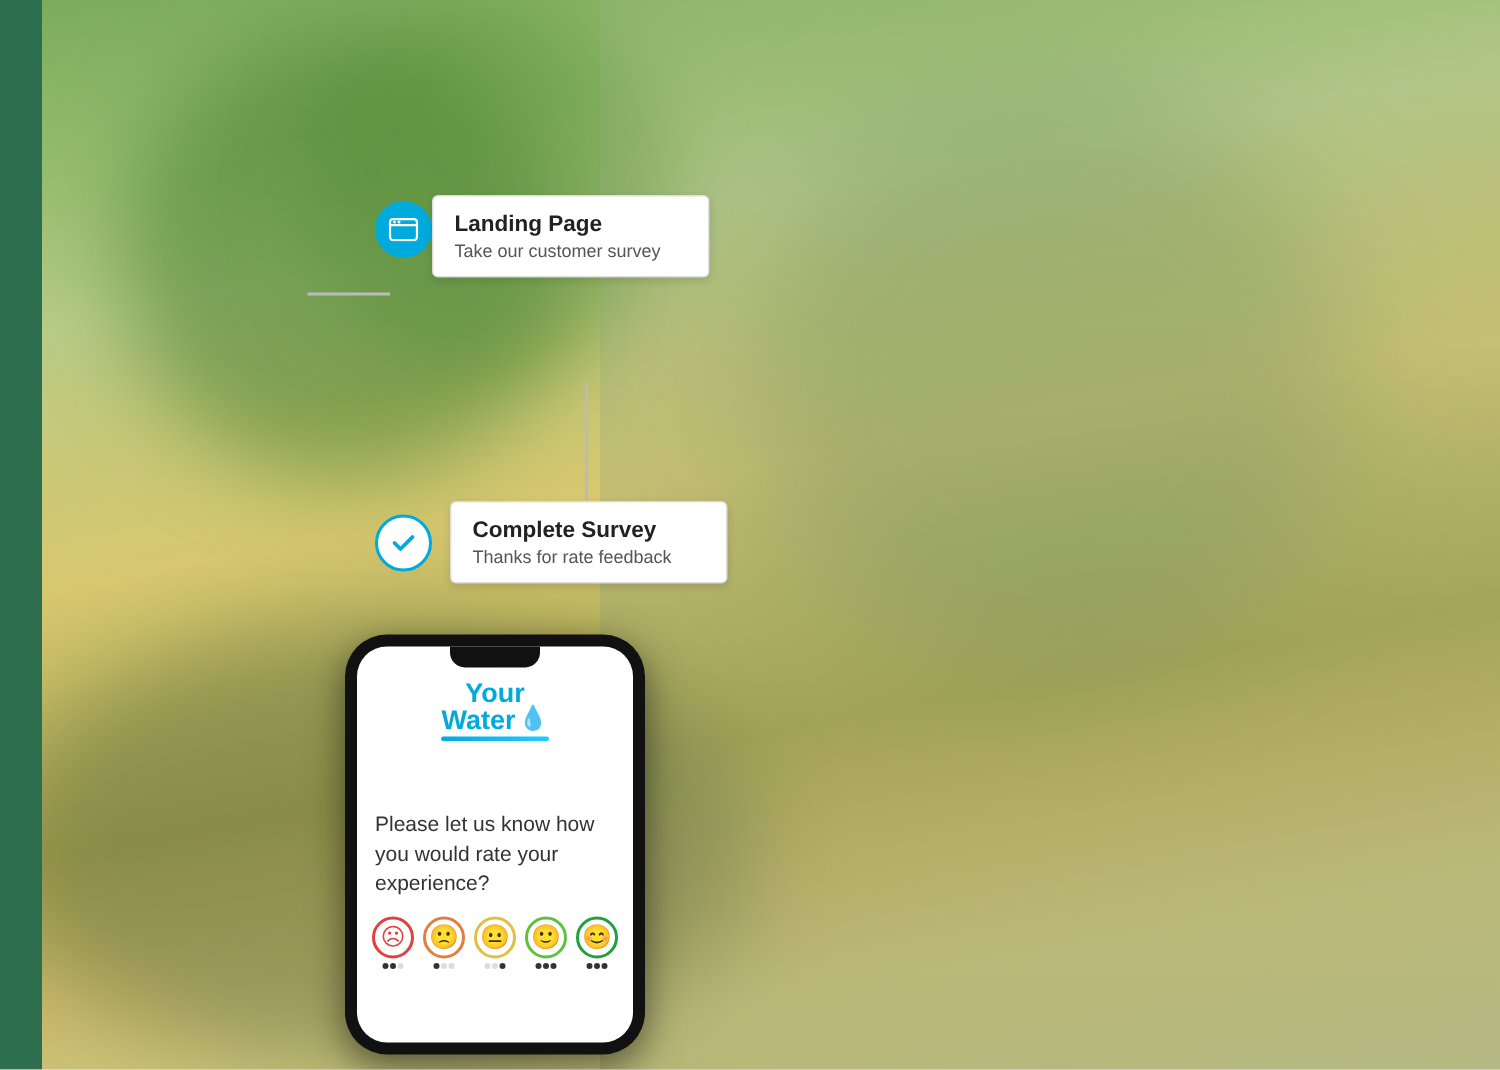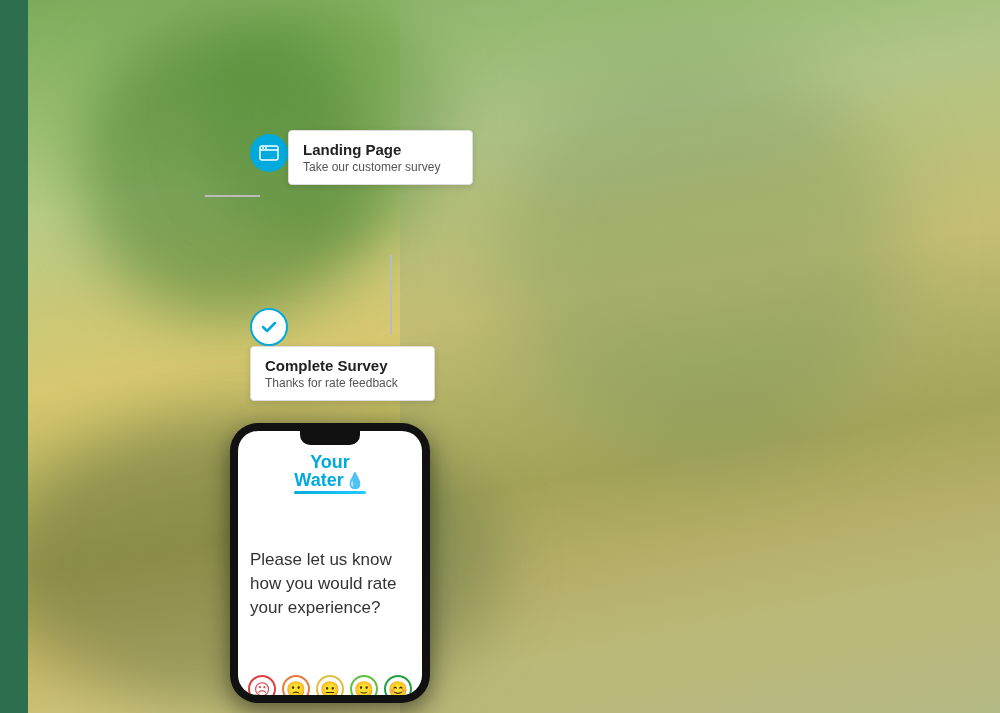--- a/index.html
+++ b/index.html
@@ -60,21 +60,20 @@
     .phone-screen {
       width: 100%;
       height: 100%;
       background: white;
       border-radius: 20px;
       overflow: hidden;
       display: flex;
       flex-direction: column;
       align-items: center;
       padding: 16px 12px 12px;
-      gap: 44px;
     }
 
     .phone-notch {
       position: absolute;
       top: 8px;
       left: 50%;
       transform: translateX(-50%);
       width: 60px;
       height: 14px;
       background: #111;
@@ -94,39 +93,40 @@
       color: #00aadd;
       line-height: 1;
     }
 
     .phone-logo-water {
       font-size: 18px;
       font-weight: bold;
       color: #00aadd;
       line-height: 1;
       display: flex;
-      align-items: flex-end;
+      align-items: center;
       gap: 2px;
     }
 
     .logo-underline {
       height: 3px;
       background: linear-gradient(to right, #00aadd, #22ccff);
       border-radius: 2px;
       margin-top: 2px;
       width: 100%;
     }
 
     .phone-question {
-      font-size: 17px;
+      font-size: 14px;
       color: #333;
       text-align: left;
       width: 100%;
       margin-bottom: 12px;
       line-height: 1.4;
+      margin-top: 36px;
     }
 
     .emoji-row {
       display: flex;
       gap: 6px;
       justify-content: center;
       width: 100%;
       margin-bottom: 8px;
     }
 
@@ -210,24 +210,25 @@
       border-radius: 50%;
       background: #00aadd;
       display: flex;
       align-items: center;
       justify-content: center;
       margin-bottom: 10px;
     }
 
     .step3-area {
       position: absolute;
-      top: 208px;
+      top: 234px;
       left: 220px;
       display: flex;
-      flex-direction: column;
+      flex-direction: row;
+      align-items: center;
     }
 
     .step3-check {
       width: 38px;
       height: 38px;
       border-radius: 50%;
       background: white;
       border: 2px solid #00aadd;
       display: flex;
       align-items: center;

